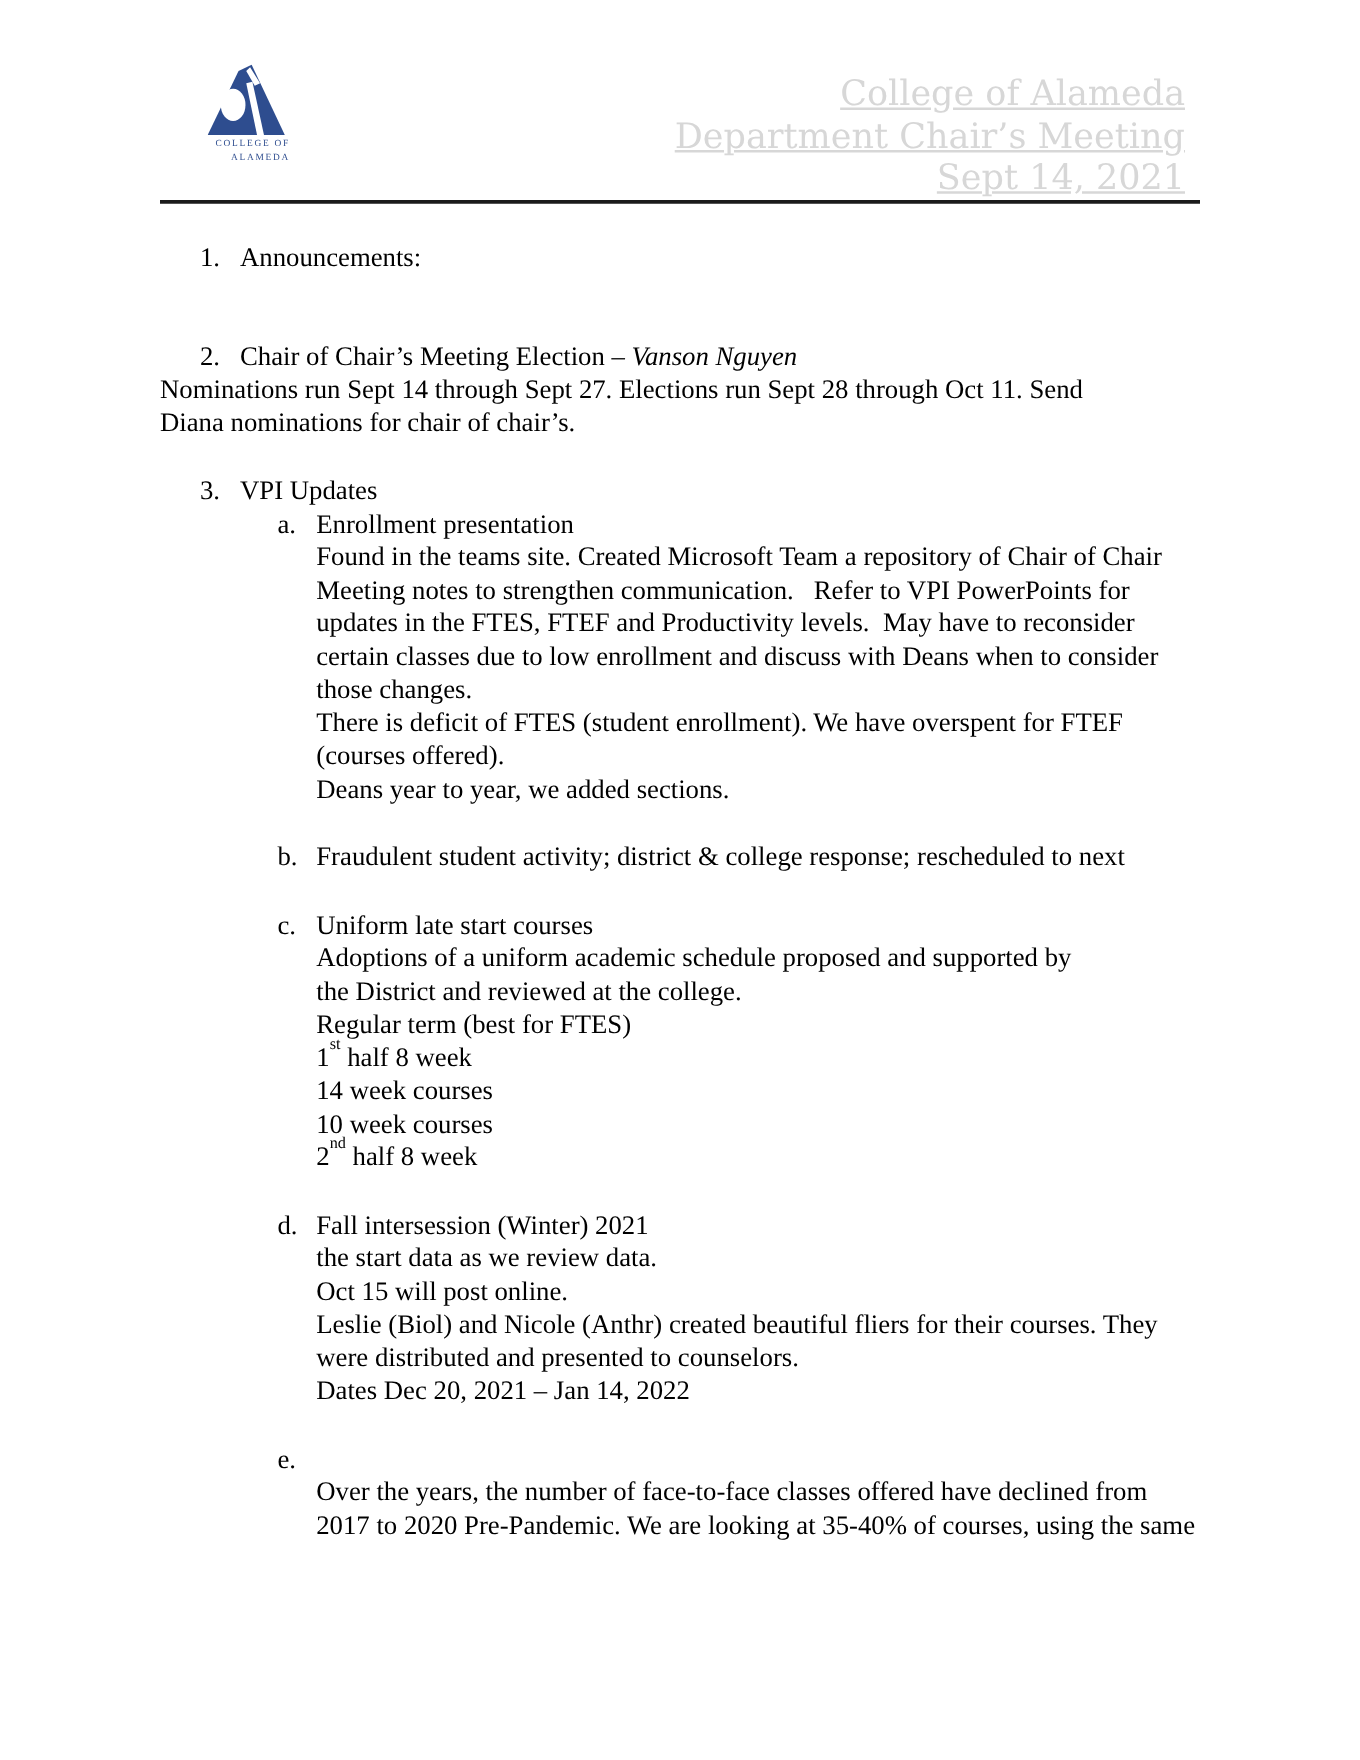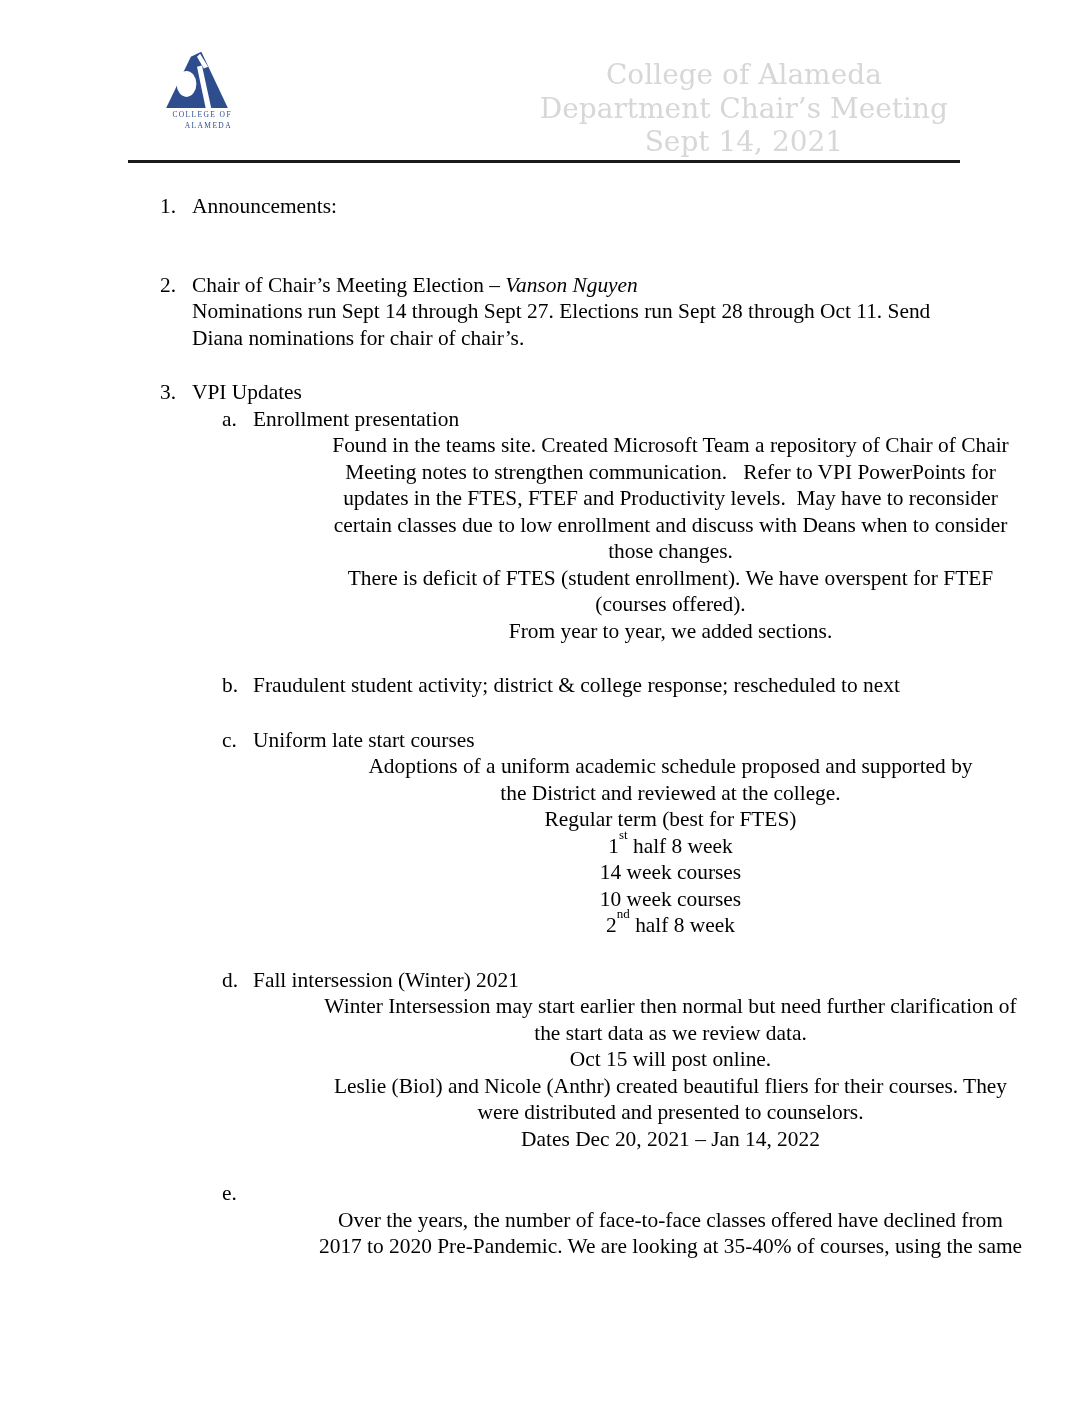--- a/index.html
+++ b/index.html
@@ -29,26 +29,27 @@
     color: #2e4d8f;
     font-size: 7.5px;
     line-height: 9px;
     letter-spacing: 1.4px;
     font-family: "Liberation Serif", serif;
     white-space: nowrap;
   }
   .doc-title {
     position: absolute;
     top: 58px; right: 140px;
-    text-align: center;
+    text-align: right;
     color: #d7d7d7;
     font-family: "DejaVu Serif", serif;
     font-size: 28px;
     line-height: 33.5px;
     white-space: nowrap;
+    text-decoration: underline;
   }
   .header-rule {
     position: absolute;
     left: 128px; top: 160px;
     width: 832px; height: 3px;
     background: #1b1b1b;
   }
 
   
   .body {
@@ -61,26 +62,26 @@
   .item.gap-lg { margin-top: 52px; }
   .item.gap-sm { margin-top: 28px; }
   .row { display: flex; }
   .num {
     margin-left: 32px;
     width: 32px;
     flex: 0 0 32px;
     white-space: pre;
   }
   .txt { white-space: pre; }
-  .cont { margin-left: 64px; white-space: pre; }
+  .cont { white-space: pre; }
   .sub { margin-top: 0; }
   .sub.gap { margin-top: 28px; }
   .sub-row { display: flex; margin-left: 94px; }
   .letter { width: 31px; flex: 0 0 31px; white-space: pre; }
-  .sub-cont { margin-left: 125px; white-space: pre; text-align: center; }
+  .sub-cont { margin-left: 125px; white-space: pre; }
   .it { font-style: italic; }
   sup.ord {
     font-size: 13px;
     position: relative;
     top: -0.45em;
     line-height: 0;
     margin-top: 32px;
   }
   .top-gap { height: 30px; }
 </style>
@@ -141,21 +142,21 @@
           <span class="letter">a.</span>
           <span class="txt">Enrollment presentation</span>
         </div>
         <div class="sub-cont line">Found in the teams site. Created Microsoft Team a repository of Chair of Chair</div>
         <div class="sub-cont line">Meeting notes to strengthen communication.   Refer to VPI PowerPoints for</div>
         <div class="sub-cont line">updates in the FTES, FTEF and Productivity levels.  May have to reconsider</div>
         <div class="sub-cont line">certain classes due to low enrollment and discuss with Deans when to consider</div>
         <div class="sub-cont line">those changes.</div>
         <div class="sub-cont line">There is deficit of FTES (student enrollment). We have overspent for FTEF</div>
         <div class="sub-cont line">(courses offered).</div>
-        <div class="sub-cont line">From year to year, we added sections.</div>
+        <div class="sub-cont line">Deans year to year, we added sections.</div>
       </div>
 
       <div class="sub gap">
         <div class="sub-row">
           <span class="letter">b.</span>
           <span class="txt">Fraudulent student activity; district &amp; college response; rescheduled to next</span>
         </div>
       </div>
 
       <div class="sub gap">
@@ -170,21 +171,20 @@
         <div class="sub-cont line">14 week courses</div>
         <div class="sub-cont line">10 week courses</div>
         <div class="sub-cont line"><span>2</span><sup class="ord">nd</sup><span> half 8 week</span></div>
       </div>
 
       <div class="sub gap">
         <div class="sub-row">
           <span class="letter">d.</span>
           <span class="txt">Fall intersession (Winter) 2021</span>
         </div>
-        <div class="sub-cont line">Winter Intersession may start earlier then normal but need further clarification of</div>
         <div class="sub-cont line">the start data as we review data.</div>
         <div class="sub-cont line">Oct 15 will post online.</div>
         <div class="sub-cont line">Leslie (Biol) and Nicole (Anthr) created beautiful fliers for their courses. They</div>
         <div class="sub-cont line">were distributed and presented to counselors.</div>
         <div class="sub-cont line">Dates Dec 20, 2021 – Jan 14, 2022</div>
       </div>
 
       <div class="sub gap">
         <div class="sub-row">
           <span class="letter">e.</span>

